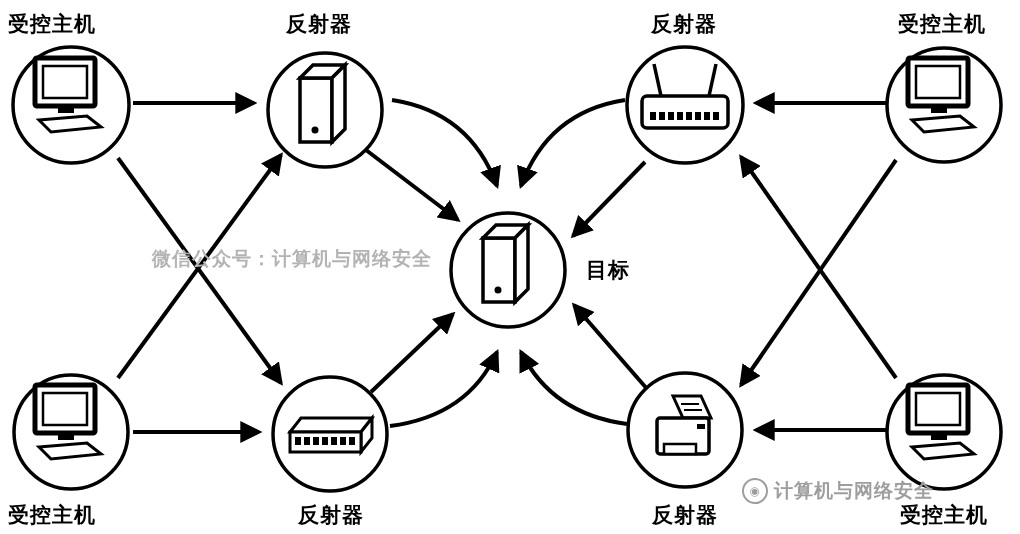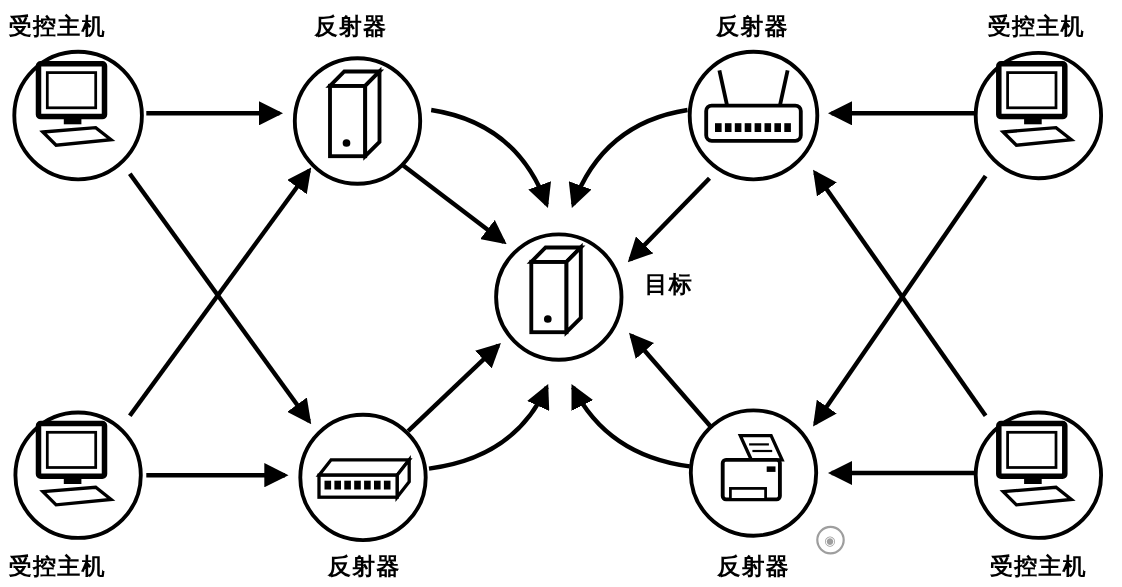--- a/index.html
+++ b/index.html
@@ -179,24 +179,26 @@
       <rect x="-28" y="-34" width="44" height="32" fill="#fff" stroke="#000" stroke-width="2.5"></rect>
       <rect x="-13" y="6" width="16" height="7" fill="#000"></rect>
       <polygon points="-32,20 16,16 30,27 -20,32" fill="#fff" stroke="#000" stroke-width="3"></polygon>
     </g>
   </svg>
 
   <div class="node-label" style="left:8px;   top:10px;">受控主机</div>
   <div class="node-label" style="left:286px; top:10px;">反射器</div>
   <div class="node-label" style="left:651px; top:10px;">反射器</div>
   <div class="node-label" style="left:898px; top:10px;">受控主机</div>
-  <div class="node-label" style="left:586px; top:244px;">目标</div>
+  <div class="node-label" style="left:586px; top:256px;">目标</div>
   <div class="node-label" style="left:8px;   top:501px;">受控主机</div>
   <div class="node-label" style="left:298px; top:501px;">反射器</div>
   <div class="node-label" style="left:652px; top:501px;">反射器</div>
   <div class="node-label" style="left:900px; top:501px;">受控主机</div>
 
+  <div class="watermark-line1">微信公众号：计算机与网络安全</div>
 
   <div class="footer-watermark">
     <span class="footer-logo">◉</span>
+    <span>计算机与网络安全</span>
   </div>
 
 </div>
 
 </body></html>

